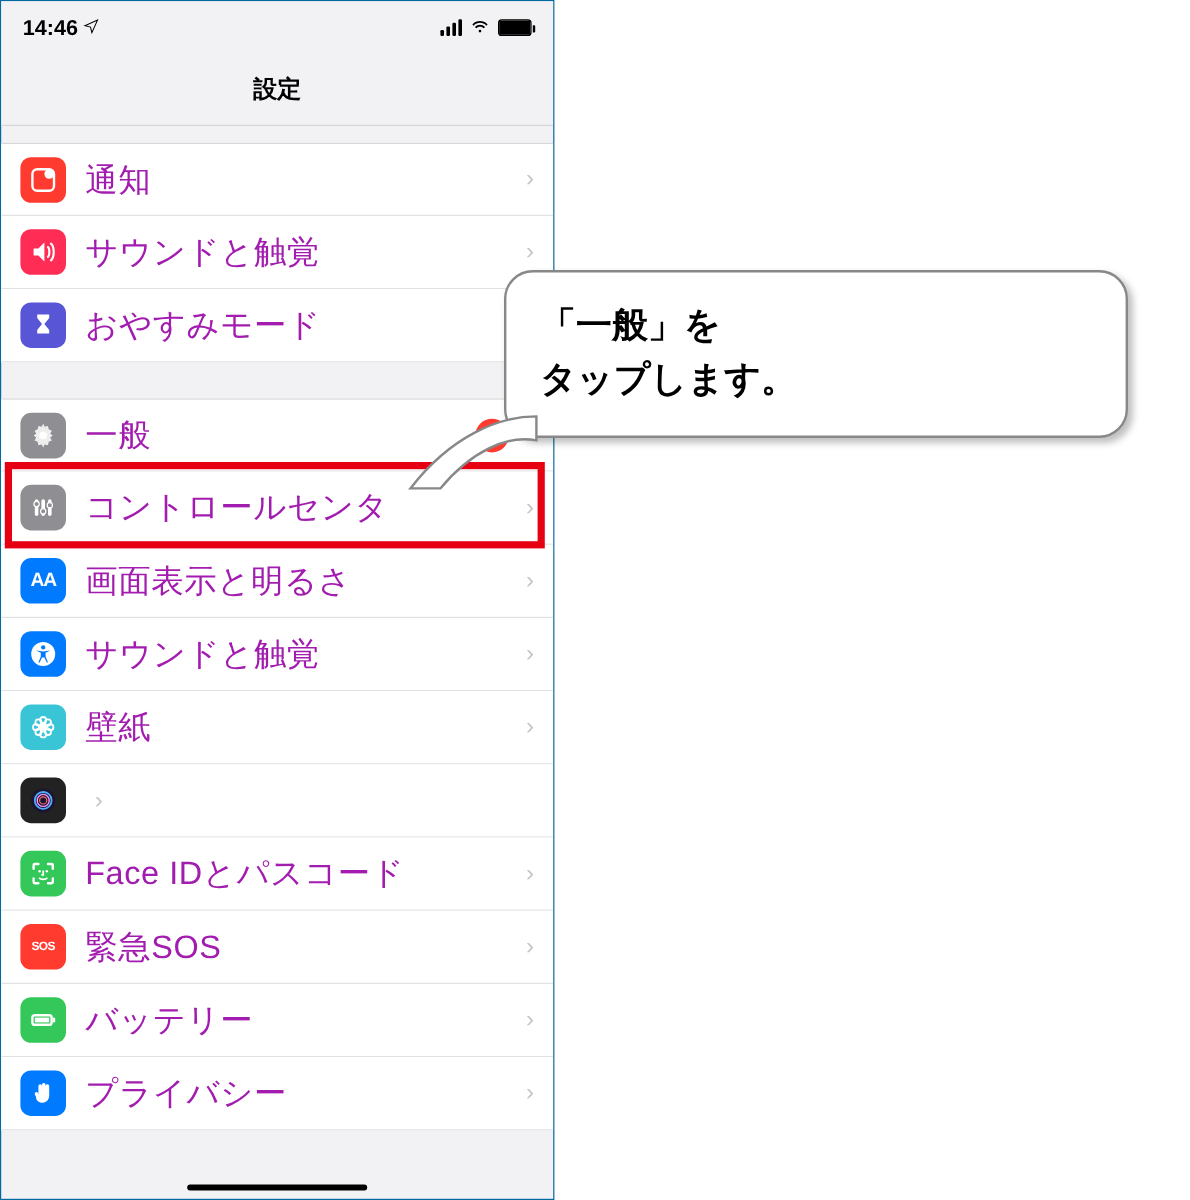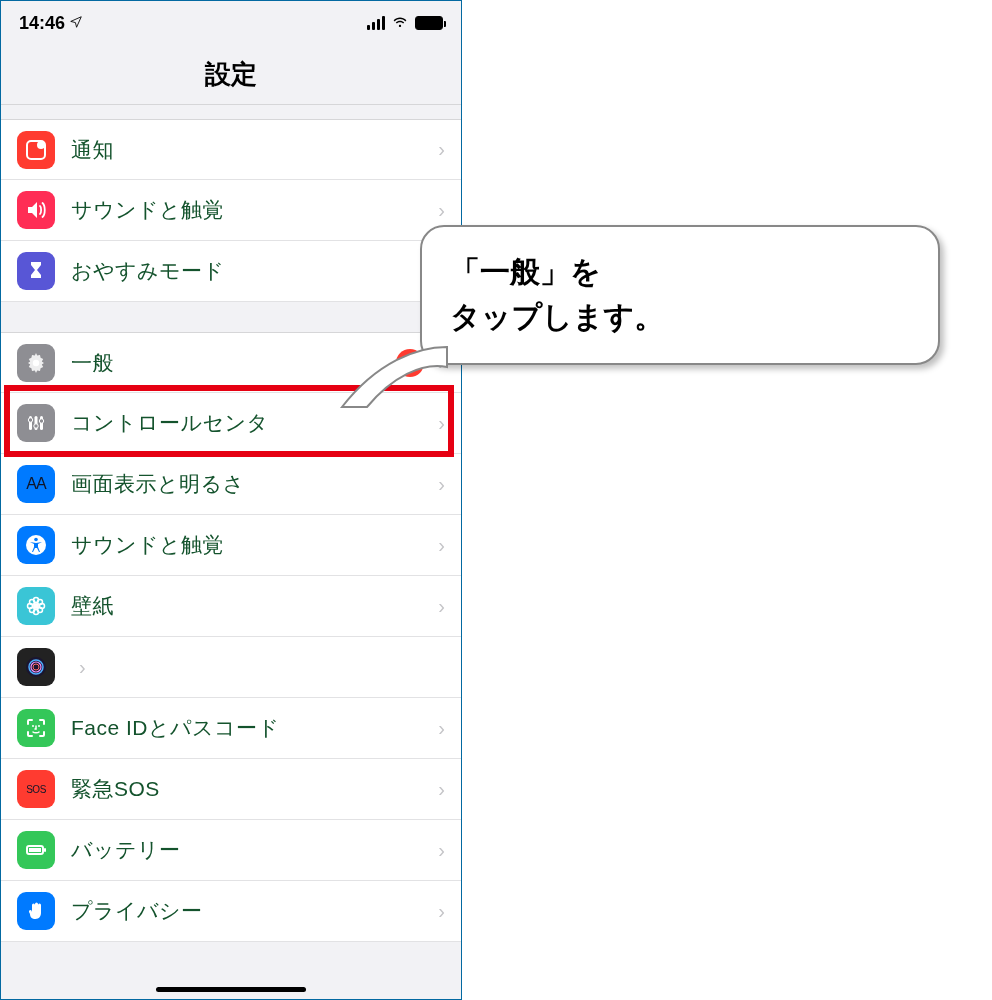--- a/index.html
+++ b/index.html
@@ -42,21 +42,21 @@
     width: 28px; height: 14px; border: 1.5px solid #000; border-radius: 3px; position: relative;
   }
   .battery::after { content:""; position:absolute; right:-4px; top:4px; width:2px; height:6px; background:#000; border-radius:0 1px 1px 0;}
   .battery-fill { width: 100%; height: 100%; background: #000; border-radius: 1px; }
 
   .nav-title {
     height: 60px;
     display: flex;
     align-items: center;
     justify-content: center;
-    font-size: 26px;
+    font-size: 20px;
     font-weight: 600;
     background: #f2f2f5;
     border-bottom: 1px solid #d6d6d8;
   }
 
   .list-group {
     background: #fff;
   }
   .list-group + .list-group { margin-top: 30px; }
   .row {
@@ -70,38 +70,38 @@
   }
   .row:first-child { border-top: 1px solid #d6d6d8; }
   .row .icon-box {
     width: 38px; height: 38px; border-radius: 9px;
     display: flex; align-items: center; justify-content: center;
     margin-right: 16px;
     flex-shrink: 0;
   }
   .row .label {
     flex: 1;
-    font-size: 21px;
-    color: #14532d;
+    font-size: 27px;
+    color: #a21caf;
     letter-spacing: 0.5px;
   }
   .row .chevron {
     color: #c5c5c8;
     font-size: 20px;
     margin-left: 8px;
   }
   .row .badge {
     width: 28px; height: 28px; border-radius: 50%;
     background: #ff3b30;
     color: #fff;
     font-size: 18px;
     display: flex; align-items: center; justify-content: center;
     margin-right: 6px;
   }
-  .icon-inner { color: #0f172a; font-size: 20px; font-weight: 400; }
+  .icon-inner { color: #ffffff; font-size: 20px; font-weight: 700; }
 
   
   .bg-red   { background: #ff3b30; }
   .bg-pink  { background: #ff2d55; }
   .bg-purple{ background: #5856d6; }
   .bg-gray  { background: #8e8e93; }
   .bg-blue  { background: #007aff; }
   .bg-cyan  { background: #3ac5d6; }
   .bg-green { background: #34c759; }
   .bg-dark  { background: #222; }

